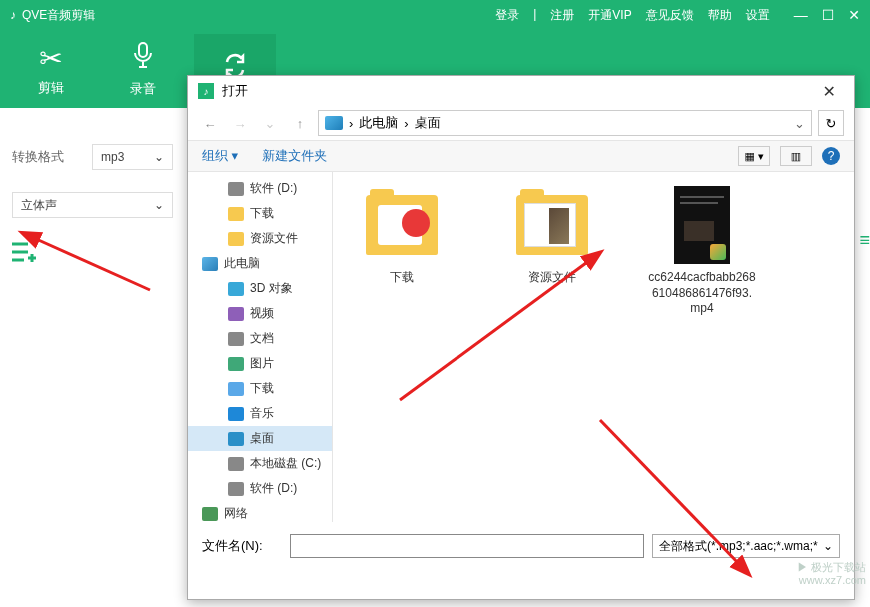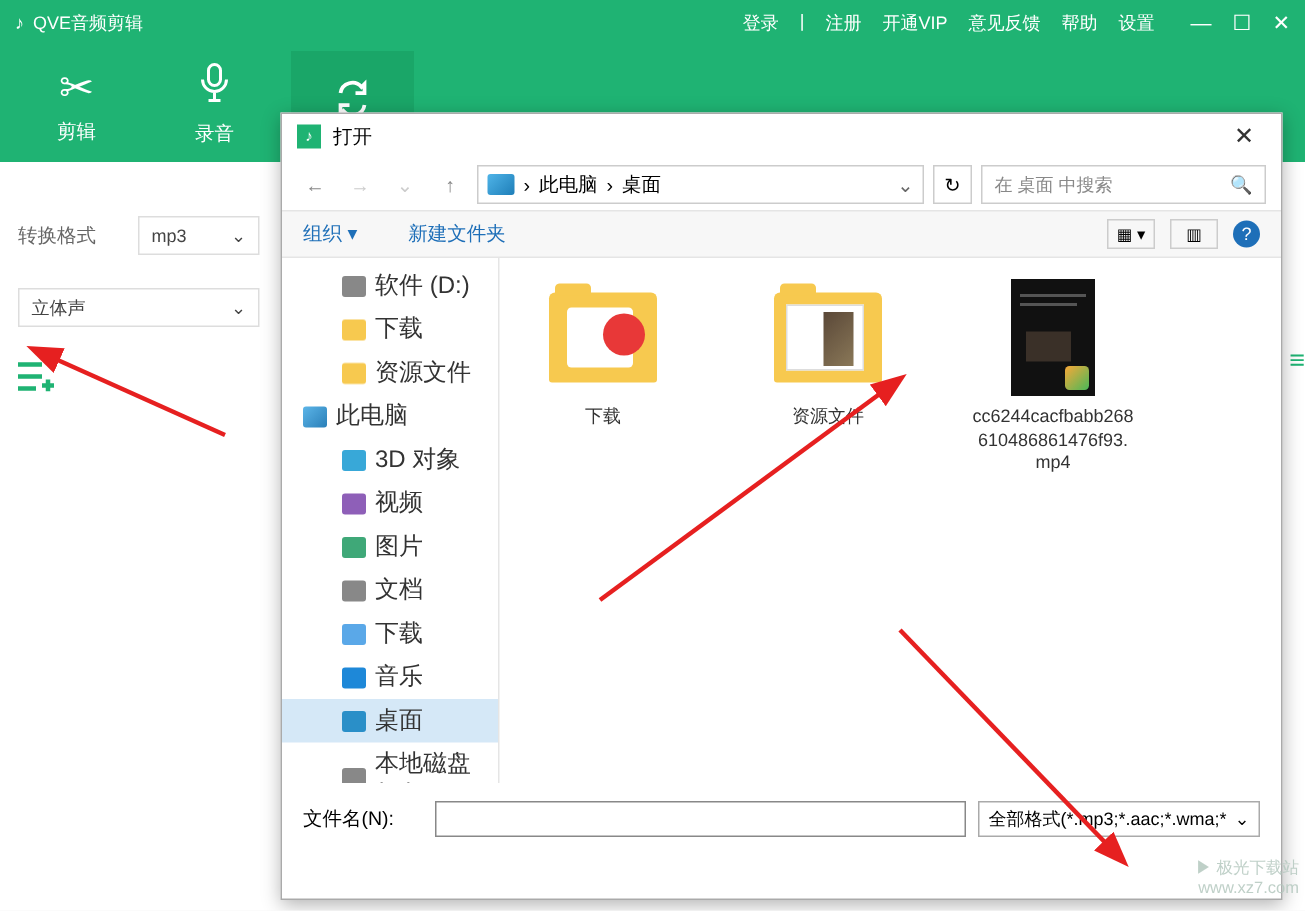--- a/index.html
+++ b/index.html
@@ -35,28 +35,28 @@
 .fd-title-icon { width: 16px; height: 16px; background: #1fb373; display: flex; align-items: center; justify-content: center; color: #fff; font-size: 10px; margin-right: 8px; }
 .fd-close { margin-left: auto; font-size: 16px; cursor: pointer; color: #333; padding: 0 8px; }
 
 .fd-nav { height: 34px; display: flex; align-items: center; padding: 0 10px; gap: 6px; font-size: 13px; }
 .fd-nav-btn { width: 24px; height: 24px; display: flex; align-items: center; justify-content: center; color: #888; cursor: pointer; }
 .fd-breadcrumb { flex: 1; height: 26px; border: 1px solid #ccc; display: flex; align-items: center; padding: 0 6px; gap: 6px; background: #fff; }
 .fd-breadcrumb-icon { width: 18px; height: 14px; background: linear-gradient(135deg, #4fb4e8, #1e7eb8); border-radius: 2px; }
 .fd-refresh { width: 26px; height: 26px; border: 1px solid #ccc; display: flex; align-items: center; justify-content: center; cursor: pointer; }
 .fd-search { width: 190px; height: 26px; border: 1px solid #ccc; display: flex; align-items: center; padding: 0 8px; color: #888; font-size: 12px; justify-content: space-between; }
 
-.fd-toolbar { height: 32px; border-top: 1px solid #e5e5e5; border-bottom: 1px solid #e5e5e5; background: #f7f7f7; display: flex; align-items: center; padding: 0 14px; gap: 34px; font-size: 13px; }
+.fd-toolbar { height: 32px; border-top: 1px solid #e5e5e5; border-bottom: 1px solid #e5e5e5; background: #f7f7f7; display: flex; align-items: center; padding: 0 14px; gap: 24px; font-size: 13px; }
 .fd-toolbar-link { color: #1e6fb8; cursor: pointer; }
 .fd-toolbar-right { margin-left: auto; display: flex; gap: 10px; align-items: center; }
 .fd-view-btn { width: 32px; height: 20px; border: 1px solid #ccc; display: flex; align-items: center; justify-content: center; font-size: 11px; cursor: pointer; }
 .fd-help { width: 18px; height: 18px; border-radius: 50%; background: #1e6fb8; color: #fff; display: flex; align-items: center; justify-content: center; font-size: 12px; cursor: pointer; }
 
 .fd-body { display: flex; height: 350px; }
-.fd-tree { width: 145px; border-right: 1px solid #e5e5e5; overflow-y: auto; font-size: 16px; padding: 4px 0; }
+.fd-tree { width: 145px; border-right: 1px solid #e5e5e5; overflow-y: auto; font-size: 12px; padding: 4px 0; }
 .fd-tree-item { display: flex; align-items: center; padding: 4px 6px 4px 24px; gap: 6px; cursor: pointer; color: #333; }
 .fd-tree-item.level2 { padding-left: 40px; }
 .fd-tree-item.selected { background: #d5e8f7; }
 .fd-tree-item.header { padding-left: 14px; font-weight: normal; color: #333; }
 .tree-icon { width: 16px; height: 14px; flex-shrink: 0; }
 .icon-drive { background: #888; border-radius: 2px; }
 .icon-folder { background: #f7c94f; border-radius: 2px; position: relative; }
 .icon-pc { background: linear-gradient(135deg,#5cb5e8,#2a7fb8); border-radius: 2px; }
 .icon-3d { background: #38a8d8; border-radius: 2px; }
 .icon-video { background: #8e5fb8; border-radius: 2px; }
@@ -89,21 +89,21 @@
 .fd-btn { min-width: 76px; height: 24px; border: 1px solid #888; background: #e8e8e8; display: flex; align-items: center; justify-content: center; font-size: 12px; cursor: pointer; }
 .fd-btn.primary { border: 2px solid #1e6fb8; }
 .fd-btn-split { display: flex; }
 .fd-btn-split .dd { width: 16px; border-left: 1px solid #888; display: flex; align-items: center; justify-content: center; }
 
 
 .arrow { position: absolute; pointer-events: none; }
 .arrow svg { overflow: visible; }
 
 
-.watermark { position: absolute; bottom: 8px; right: 4px; text-align: right; font-size: 11px; color: rgba(180,200,190,0.85); line-height: 1.2; }
+.watermark { position: absolute; bottom: 20px; right: 4px; text-align: right; font-size: 11px; color: rgba(180,200,190,0.85); line-height: 1.2; }
 </style>
 </head>
 <body>
 
 <div class="app-window">
 
   <div class="app-titlebar">
     <div class="app-titlebar-left">
       <span>♪</span>
       <span>QVE音频剪辑</span>
@@ -185,24 +185,20 @@
       <span class="fd-nav-btn">↑</span>
       <div class="fd-breadcrumb">
         <div class="fd-breadcrumb-icon"></div>
         <span>›</span>
         <span>此电脑</span>
         <span>›</span>
         <span>桌面</span>
         <span style="margin-left:auto;color:#666">⌄</span>
       </div>
       <div class="fd-refresh">↻</div>
-      <div class="fd-search">
-        <span>在 桌面 中搜索</span>
-        <span>🔍</span>
-      </div>
     </div>
 
     <div class="fd-toolbar">
       <span class="fd-toolbar-link"><span>组织</span> ▾</span>
       <span class="fd-toolbar-link">新建文件夹</span>
       <div class="fd-toolbar-right">
         <div class="fd-view-btn">▦ ▾</div>
         <div class="fd-view-btn">▥</div>
         <div class="fd-help">?</div>
       </div>
@@ -228,26 +224,26 @@
           </div>
           <div class="fd-tree-item level2">
             <div class="tree-icon icon-3d"></div>
             <span>3D 对象</span>
           </div>
           <div class="fd-tree-item level2">
             <div class="tree-icon icon-video"></div>
             <span>视频</span>
           </div>
           <div class="fd-tree-item level2">
+            <div class="tree-icon icon-doc"></div>
+            <span>文档</span>
+          </div>
+          <div class="fd-tree-item level2">
             <div class="tree-icon icon-image"></div>
             <span>图片</span>
-          </div>
-          <div class="fd-tree-item level2">
-            <div class="tree-icon icon-doc"></div>
-            <span>文档</span>
           </div>
           <div class="fd-tree-item level2">
             <div class="tree-icon icon-down"></div>
             <span>下载</span>
           </div>
           <div class="fd-tree-item level2">
             <div class="tree-icon icon-music"></div>
             <span>音乐</span>
           </div>
           <div class="fd-tree-item level2 selected">

